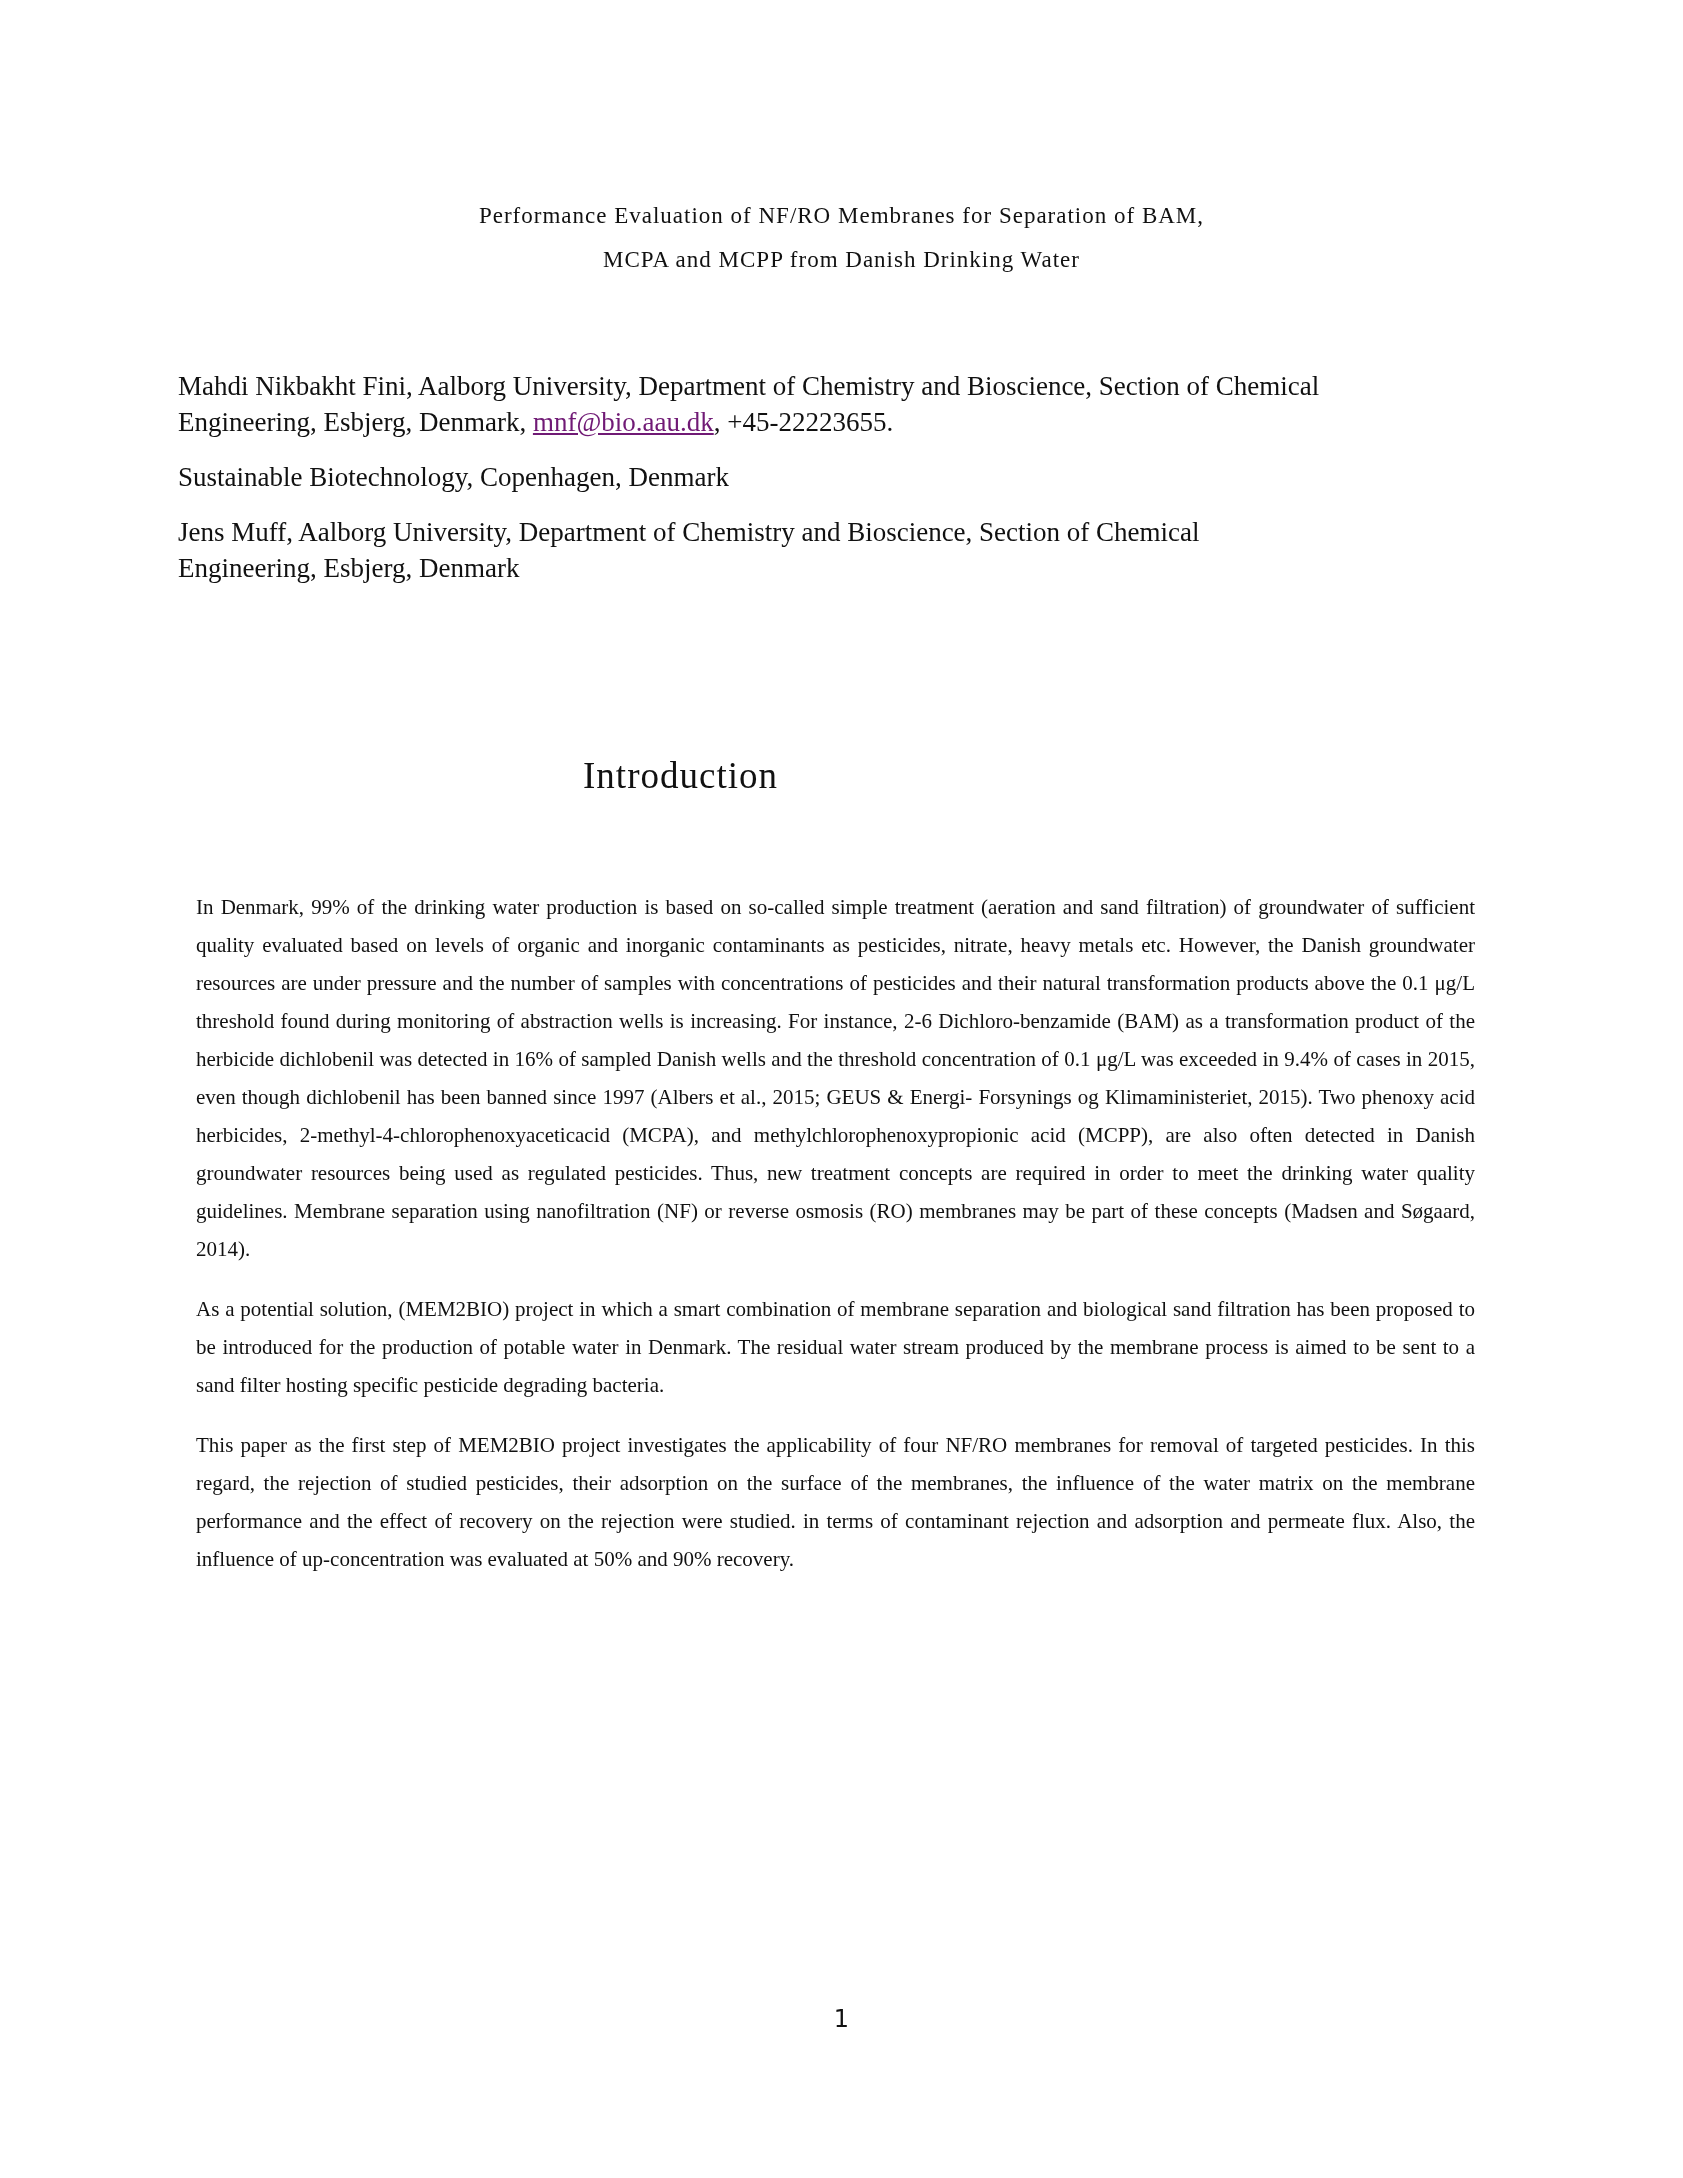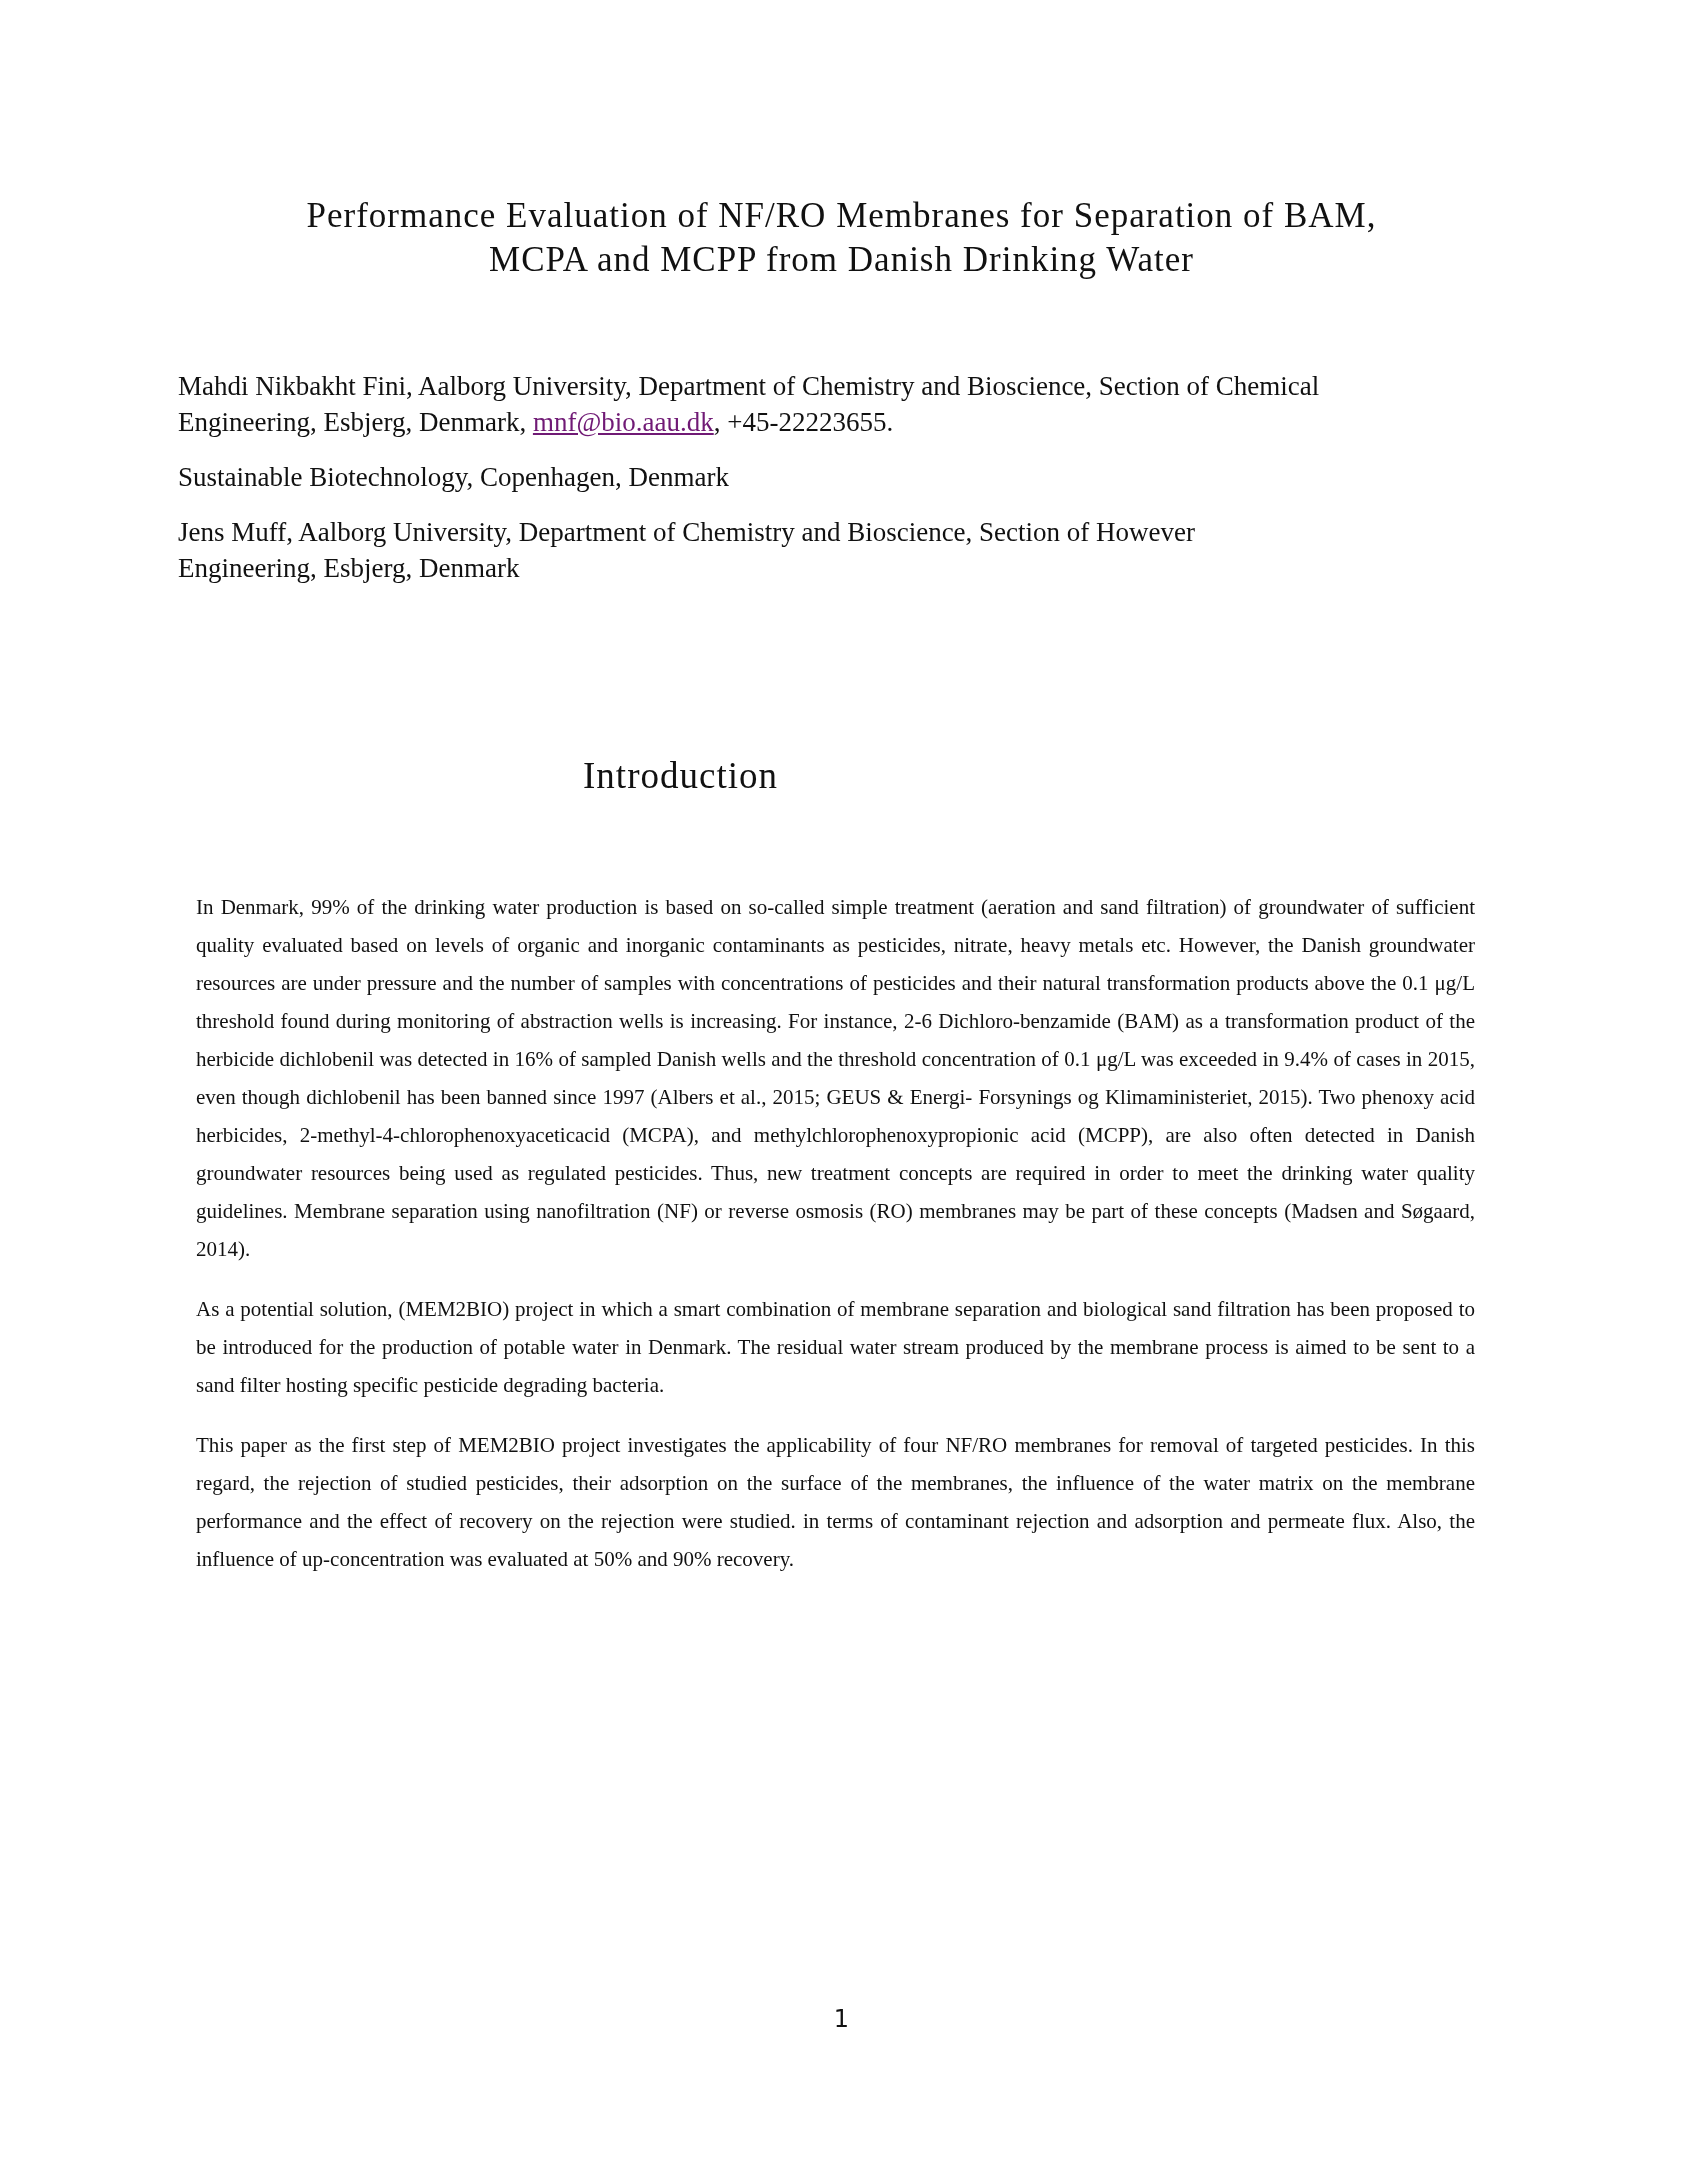--- a/index.html
+++ b/index.html
@@ -1,20 +1,20 @@
 <!DOCTYPE html>
 <html><head>
 <meta charset="utf-8">
 <style>
   html, body { margin: 0; padding: 0; background: #ffffff; }
   body { width: 1683px; height: 2178px; position: relative; overflow: hidden; color: #111; }
   .serif { font-family: "Liberation Serif", "DejaVu Serif", serif; }
   .title {
     position: absolute; left: 198px; width: 1287px; top: 194px;
-    text-align: center; font-size: 35px; line-height: 44px; letter-spacing: 1px; color: #111;
+    text-align: center; font-size: 23px; line-height: 44px; letter-spacing: 1px; color: #111;
   }
   .authors { position: absolute; left: 178px; width: 1327px; top: 368px; font-size: 27px; line-height: 36px; }
   .author-block { margin-bottom: 19px; }
   .author-block a { color: #701a75; }
   .heading {
     position: absolute; left: 0; width: 1361px; top: 754px; text-align: center;
     font-size: 37px; letter-spacing: 1px; color: #111;
   }
   .body-text { position: absolute; left: 196px; width: 1279px; top: 888px; font-size: 21px; line-height: 38px; text-align: justify; }
   .body-text p { margin: 0 0 22px 0; }
@@ -33,21 +33,21 @@
 
 <div class="authors serif">
   <div class="author-block">
     <div>Mahdi Nikbakht Fini, Aalborg University, Department of Chemistry and Bioscience, Section of Chemical</div>
     <div><span>Engineering, Esbjerg, Denmark, </span><a href="mailto:mnf@bio.aau.dk">mnf@bio.aau.dk</a><span>, +45-22223655.</span></div>
   </div>
   <div class="author-block">
     <div>Sustainable Biotechnology, Copenhagen, Denmark</div>
   </div>
   <div class="author-block">
-    <div>Jens Muff, Aalborg University, Department of Chemistry and Bioscience, Section of However</div>
+    <div>Jens Muff, Aalborg University, Department of Chemistry and Bioscience, Section of Chemical</div>
     <div>Engineering, Esbjerg, Denmark</div>
   </div>
 </div>
 
 <div class="heading serif">Introduction</div>
 
 <div class="body-text serif">
   <p>In Denmark, 99% of the drinking water production is based on so-called simple treatment (aeration and sand filtration) of groundwater of sufficient quality evaluated based on levels of organic and inorganic contaminants as pesticides, nitrate, heavy metals etc. However, the Danish groundwater resources are under pressure and the number of samples with concentrations of pesticides and their natural transformation products above the 0.1 μg/L threshold found during monitoring of abstraction wells is increasing. For instance, 2-6 Dichloro-benzamide (BAM) as a transformation product of the herbicide dichlobenil was detected in 16% of sampled Danish wells and the threshold concentration of 0.1 μg/L was exceeded in 9.4% of cases in 2015, even though dichlobenil has been banned since 1997 (Albers et al., 2015; GEUS &amp; Energi- Forsynings og Klimaministeriet, 2015). Two phenoxy acid herbicides, 2-methyl-4-chlorophenoxyaceticacid (MCPA), and methylchlorophenoxypropionic acid (MCPP), are also often detected in Danish groundwater resources being used as regulated pesticides. Thus, new treatment concepts are required in order to meet the drinking water quality guidelines. Membrane separation using nanofiltration (NF) or reverse osmosis (RO) membranes may be part of these concepts (Madsen and Søgaard, 2014).</p>
   <p>As a potential solution, (MEM2BIO) project in which a smart combination of membrane separation and biological sand filtration has been proposed to be introduced for the production of potable water in Denmark. The residual water stream produced by the membrane process is aimed to be sent to a sand filter hosting specific pesticide degrading bacteria.</p>
   <p>This paper as the first step of MEM2BIO project investigates the applicability of four NF/RO membranes for removal of targeted pesticides. In this regard, the rejection of studied pesticides, their adsorption on the surface of the membranes, the influence of the water matrix on the membrane performance and the effect of recovery on the rejection were studied.  in terms of contaminant rejection and adsorption and permeate flux. Also, the influence of up-concentration was evaluated at 50% and 90% recovery.</p>

